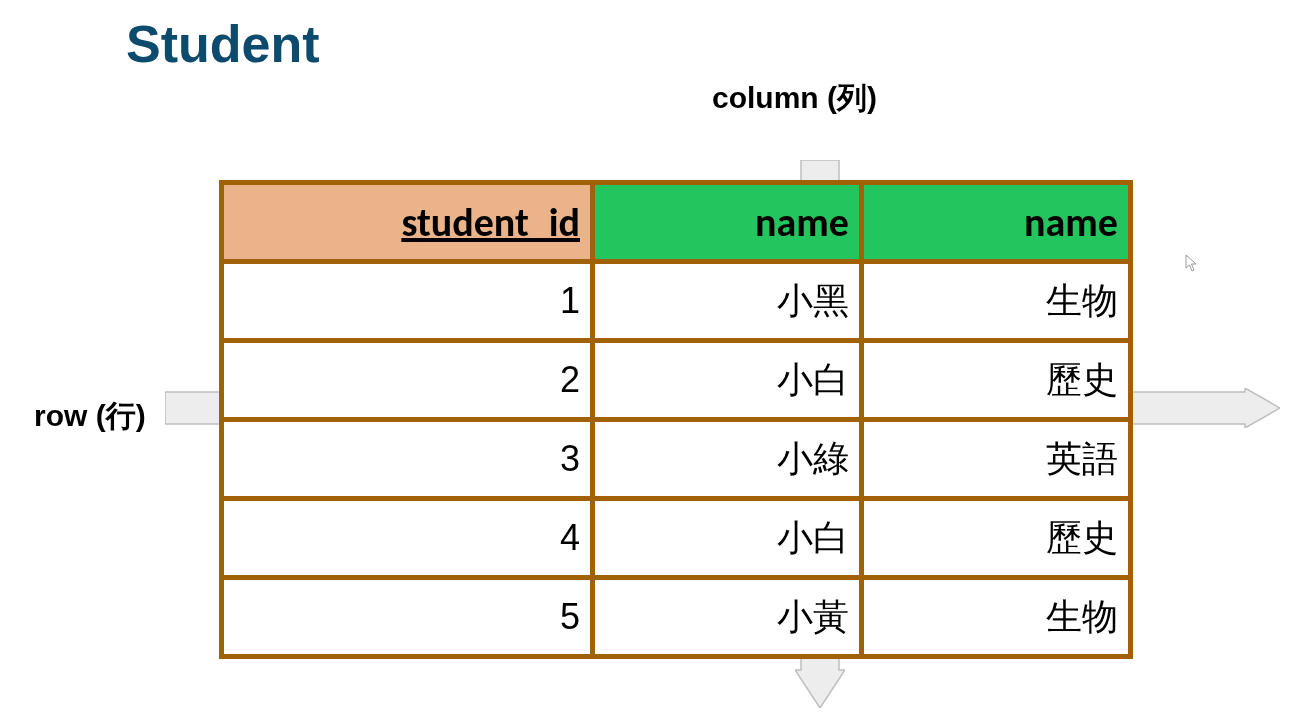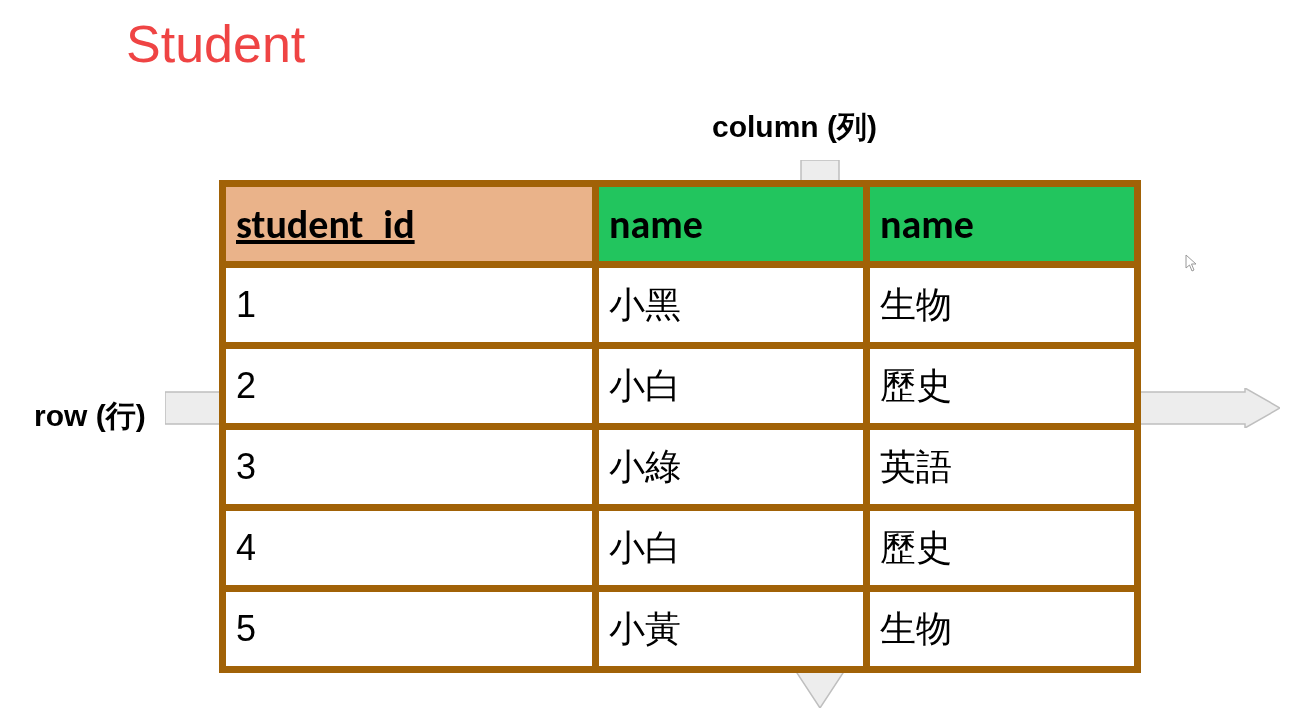--- a/index.html
+++ b/index.html
@@ -10,51 +10,50 @@
     background: #ffffff;
     font-family: Arial, "Microsoft JhengHei", "PingFang TC", sans-serif;
     position: relative;
     overflow: hidden;
   }
   .title {
     position: absolute;
     left: 126px;
     top: 14px;
     font-size: 52px;
-    font-weight: 400;
-    color: #ef4444;
+    font-weight: 700;
+    color: #0c4a6e;
   }
   .col-label {
     position: absolute;
     left: 712px;
     top: 78px;
     font-size: 30px;
     font-weight: 700;
     color: #000;
-    margin-top: 29px;
   }
   .row-label {
     position: absolute;
     left: 34px;
     top: 388px;
     font-size: 30px;
     font-weight: 700;
     color: #000;
     margin-top: 8px;
   }
   .tbl {
     position: absolute;
     left: 219px;
     top: 180px;
     border-collapse: collapse;
     z-index: 2;
   }
   .tbl th, .tbl td {
-    border: 7px solid #a16207;
-    text-align: left;
+    border: 5px solid #a16207;
+    text-align: right;
     vertical-align: middle;
     height: 74px;
     font-size: 36px;
     padding: 0 10px;
     background: #fff;
   }
   .tbl th {
     font-weight: 700;
     font-family: Calibri, Arial, sans-serif;
     font-size: 40px;

